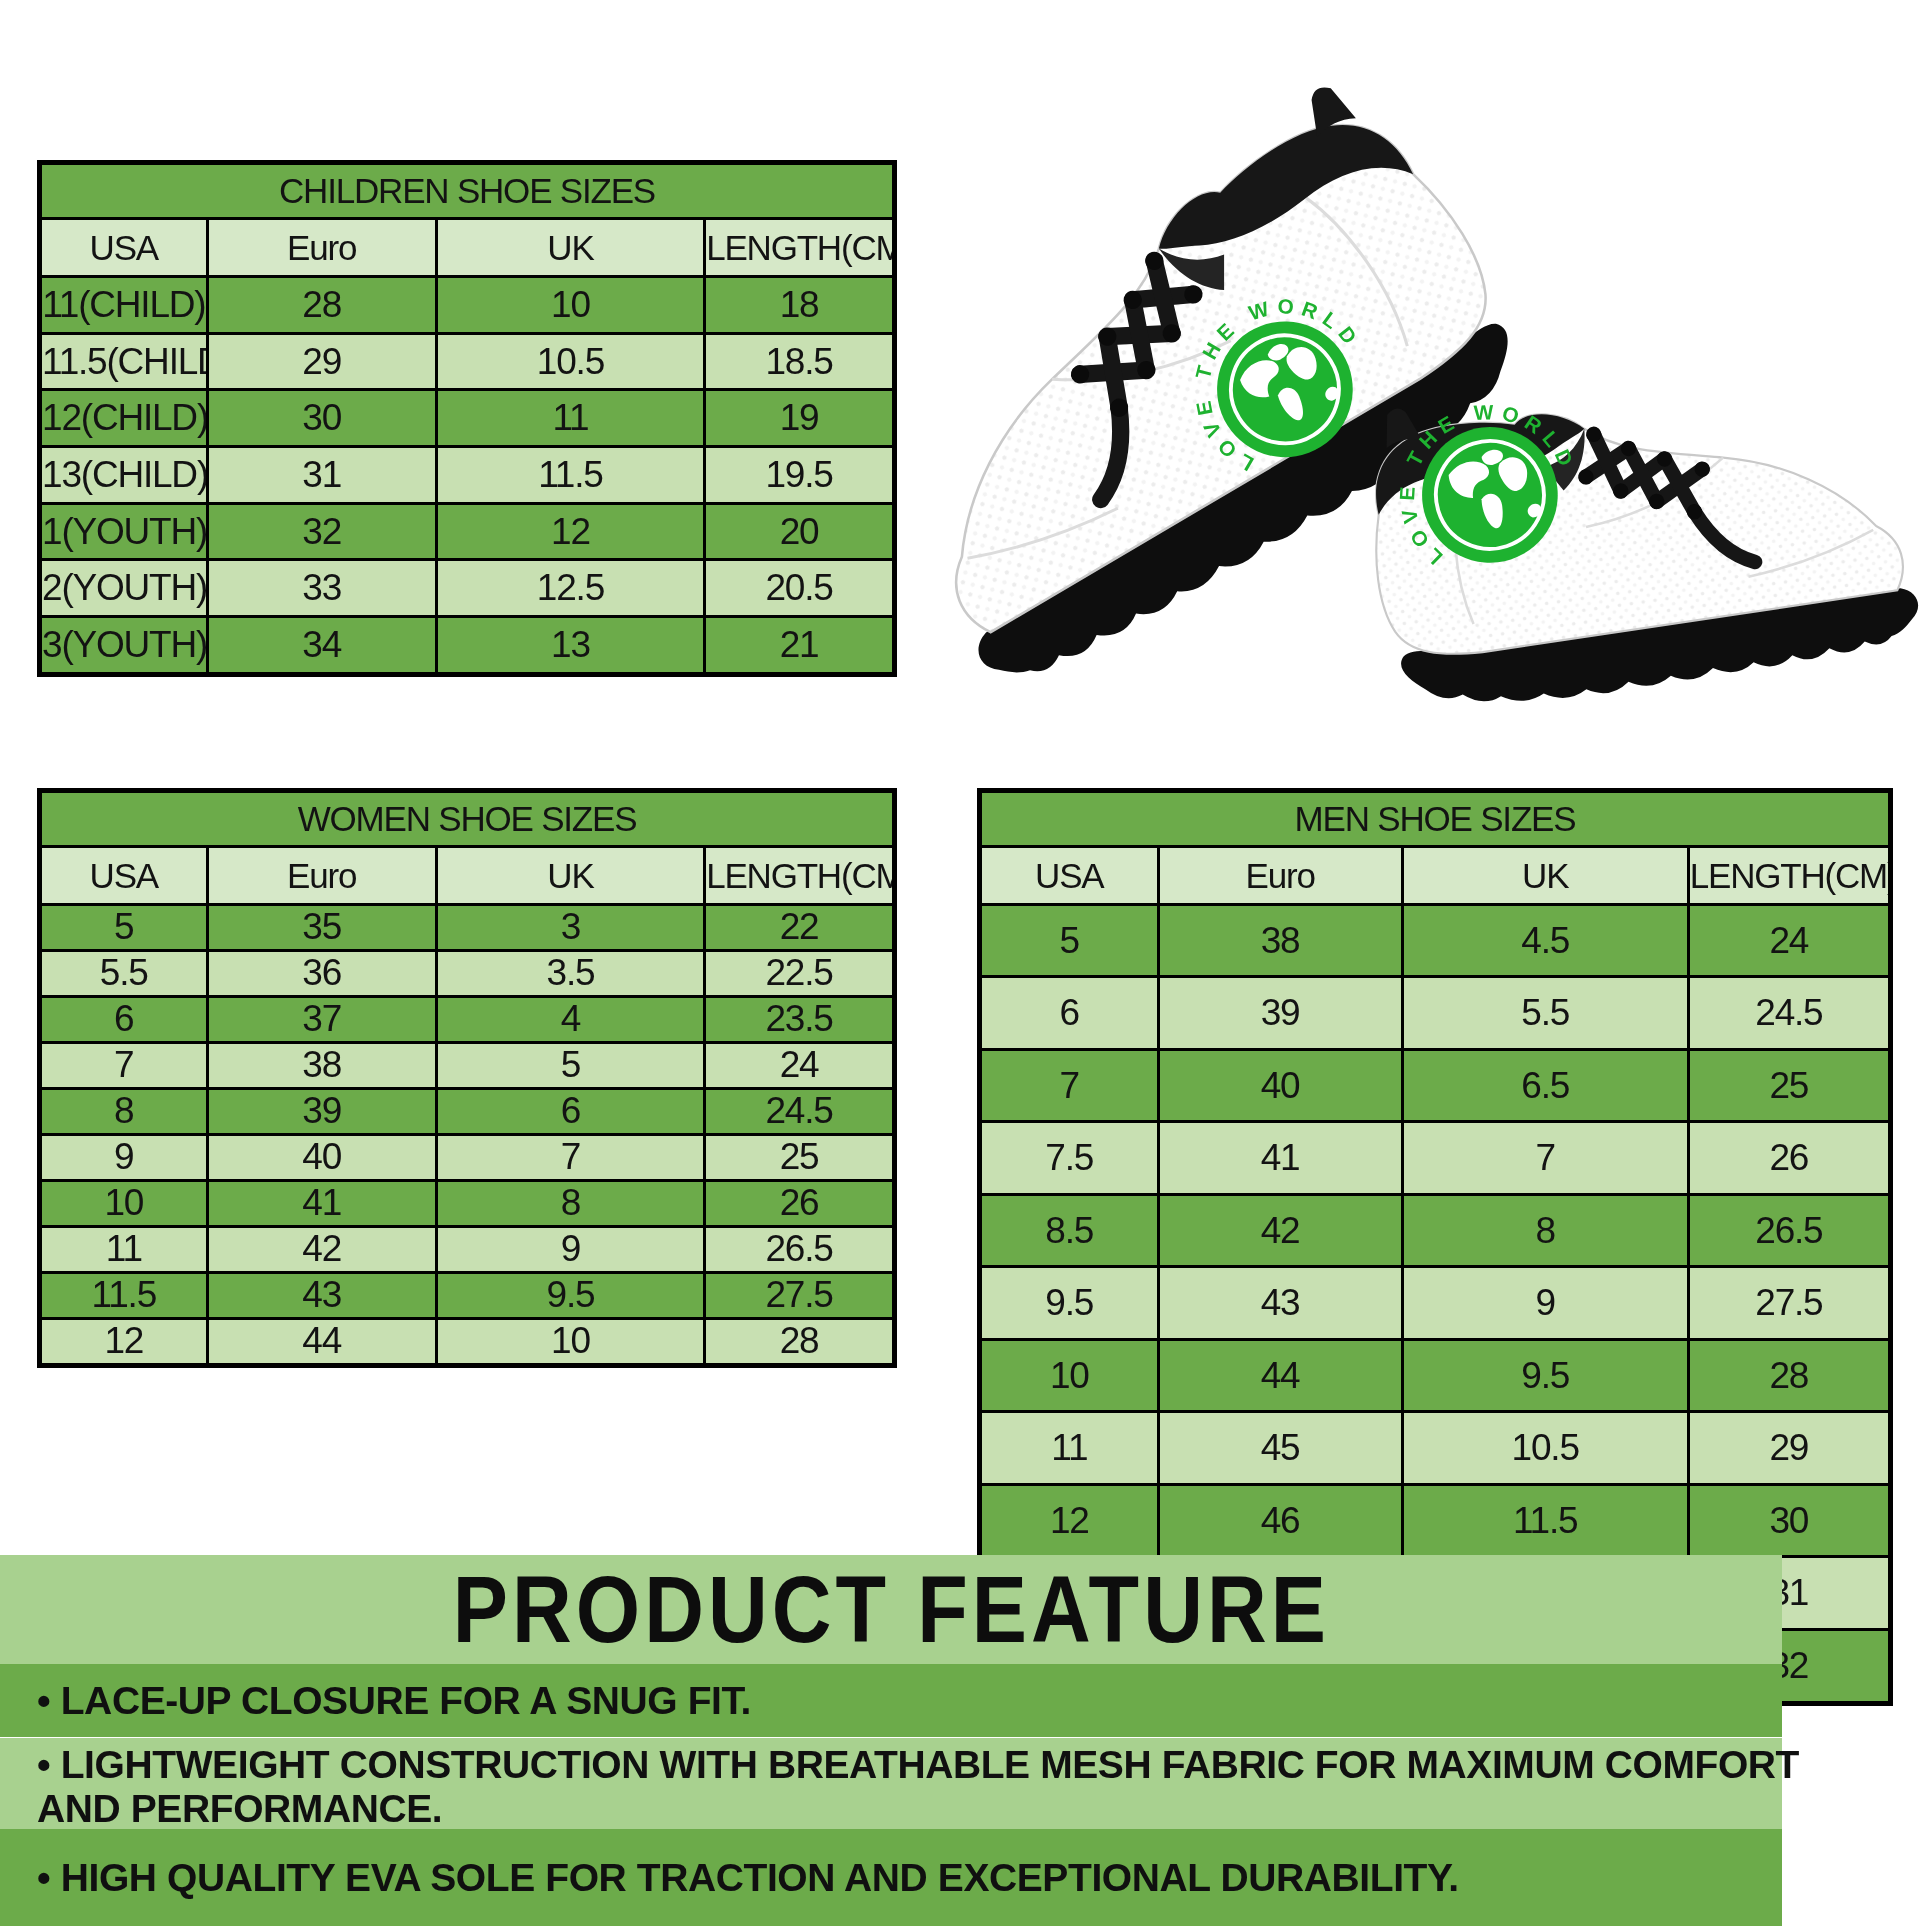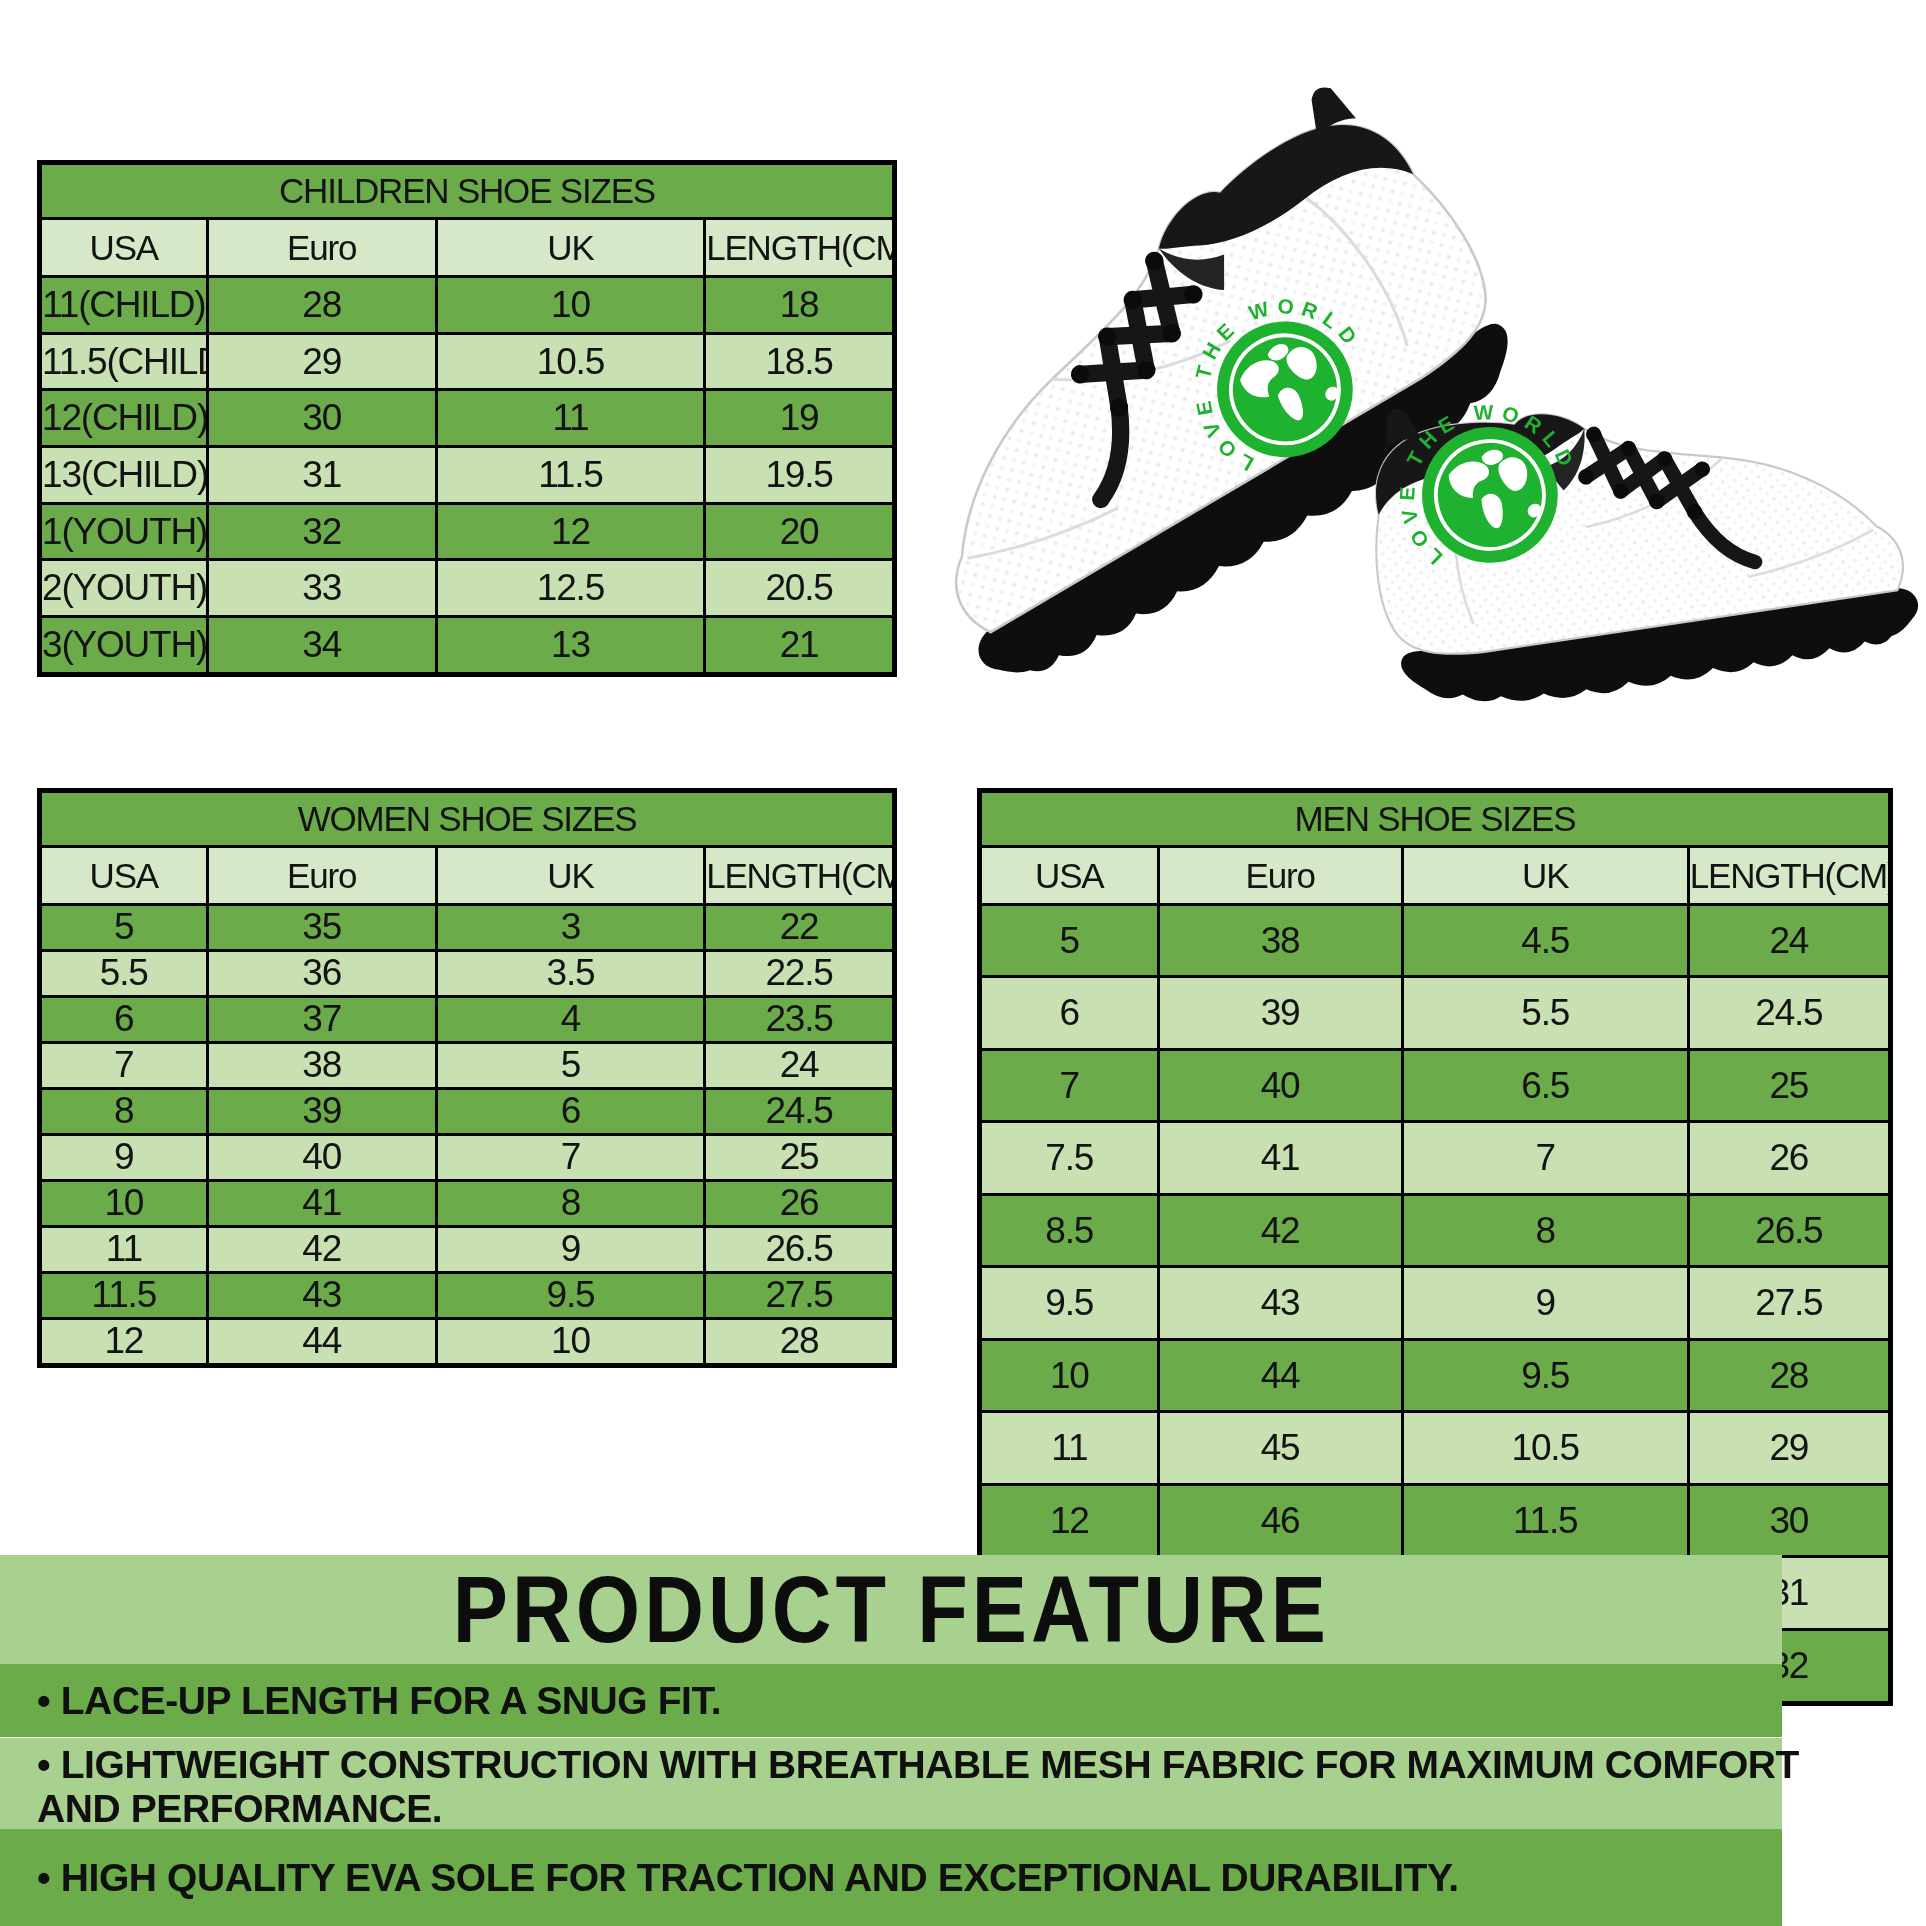--- a/index.html
+++ b/index.html
@@ -367,21 +367,21 @@
     <text class="logo-arc" fill="#1eb230">
       <textPath href="#logoArc" xlink:href="#logoArc">LOVE THE WORLD</textPath>
     </text>
   </g>
 </svg>
 
 <div class="band" id="pf-title-band">
   <span class="pf-title">PRODUCT FEATURE</span>
 </div>
 <div class="band" id="pf-band-1">
-  <p class="bullet">• LACE-UP LENGTH FOR A SNUG FIT.</p>
+  <p class="bullet">• LACE-UP CLOSURE FOR A SNUG FIT.</p>
 </div>
 <div class="band" id="pf-band-2">
   <p class="bullet">• LIGHTWEIGHT CONSTRUCTION WITH BREATHABLE MESH FABRIC FOR MAXIMUM COMFORT AND PERFORMANCE.</p>
 </div>
 <div class="band" id="pf-band-3">
   <p class="bullet">• HIGH QUALITY EVA SOLE FOR TRACTION AND EXCEPTIONAL DURABILITY.</p>
 </div>
 
 
 </body></html>

